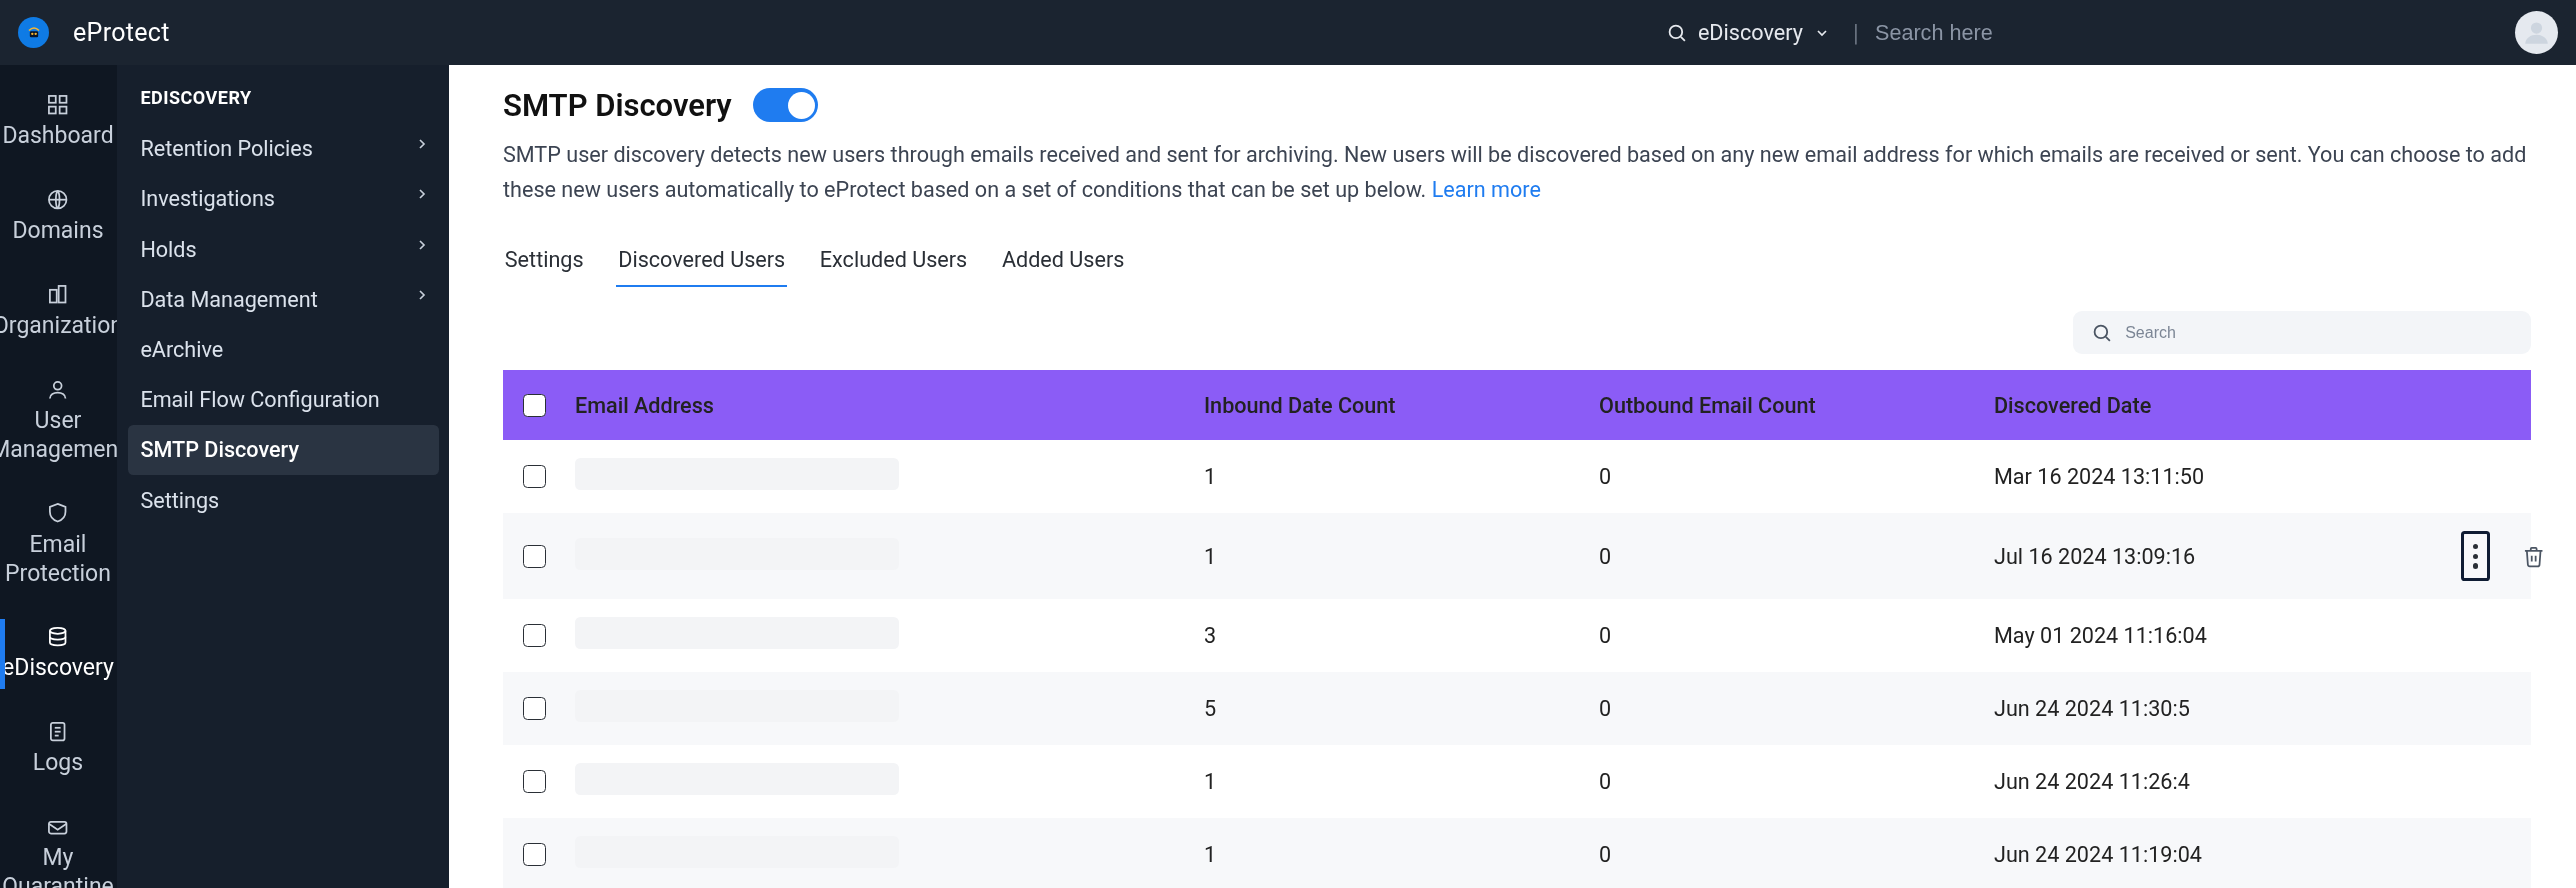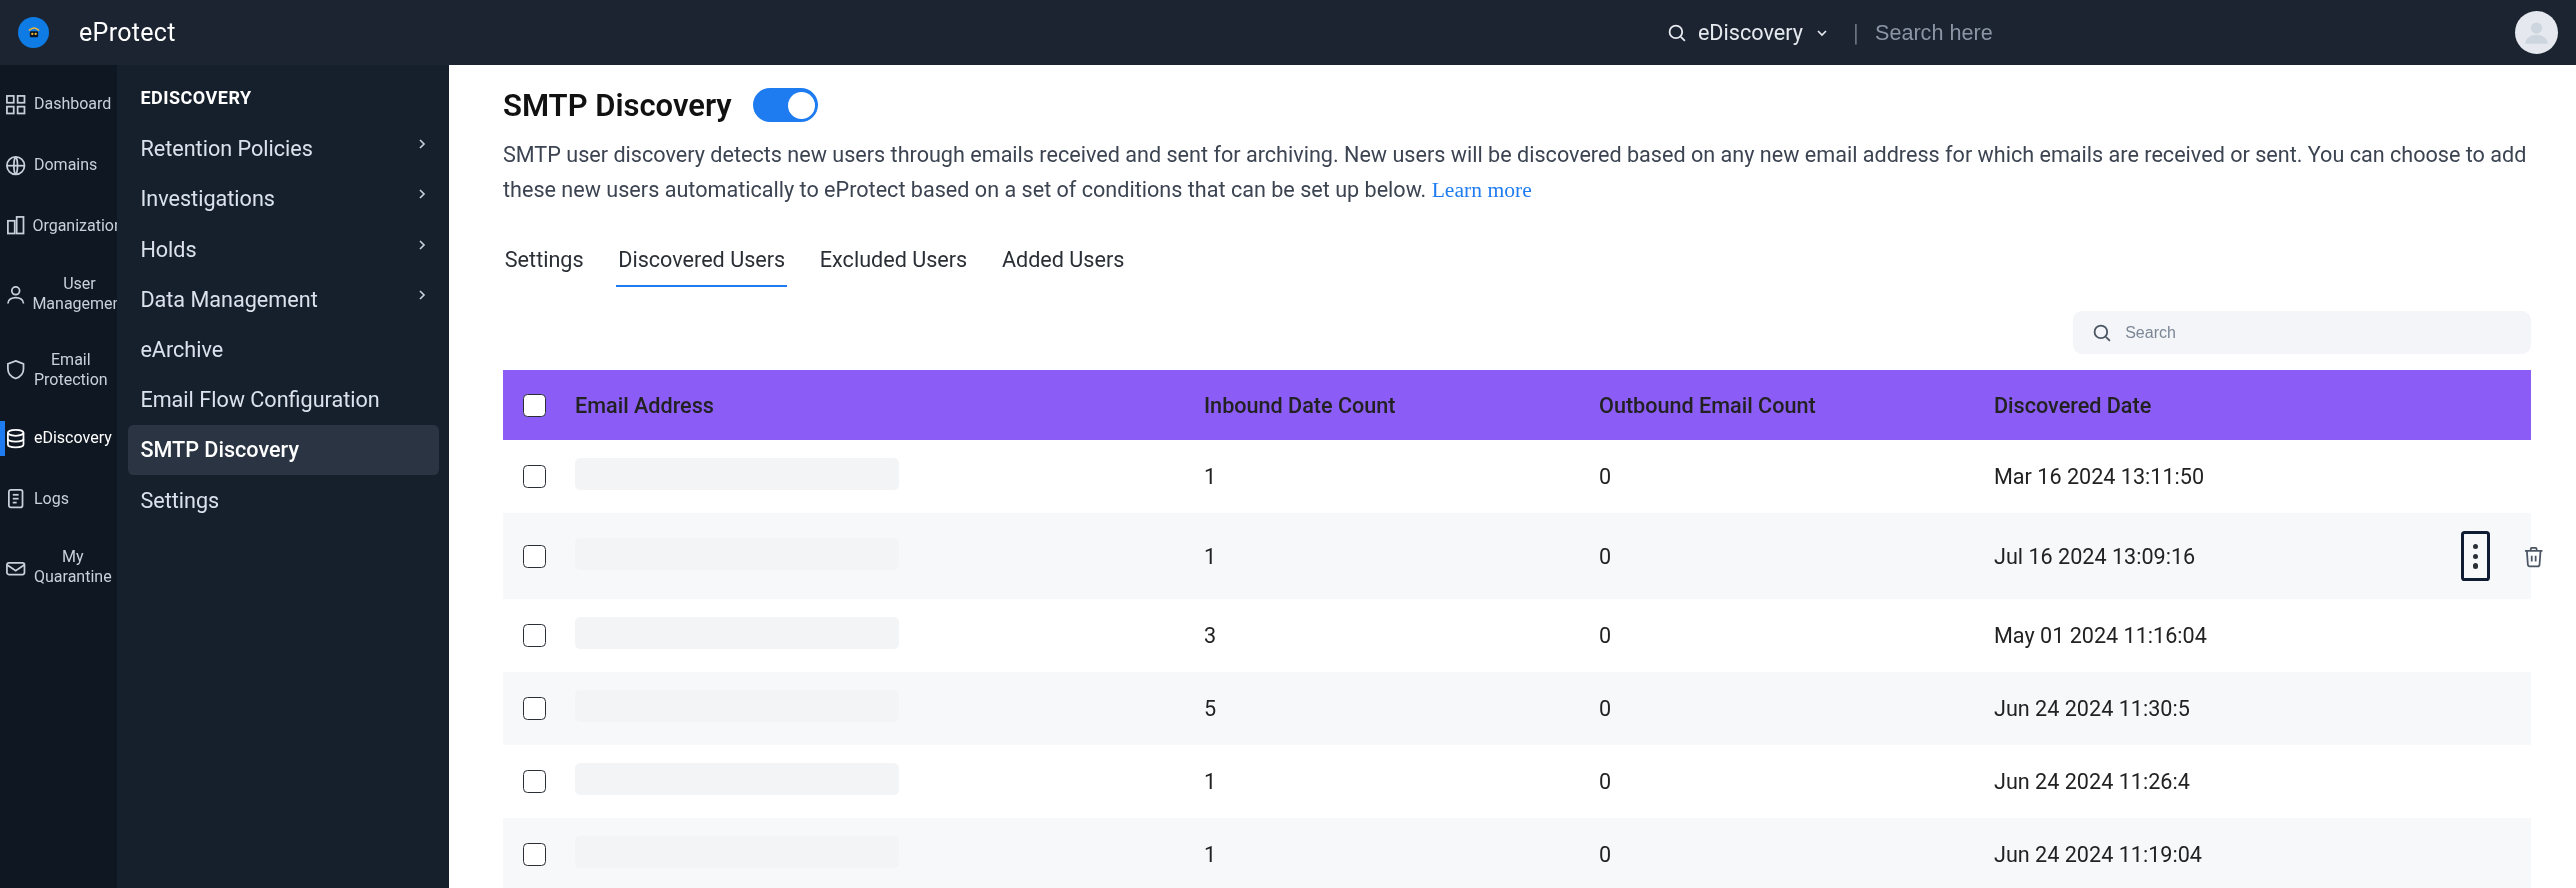--- a/index.html
+++ b/index.html
@@ -15,21 +15,21 @@
 
   
   .topbar {
     height: 65px;
     background: #1b2430;
     display: flex;
     align-items: center;
     padding: 0 18px 0 18px;
     color: #e6e9ee;
   }
-  .brand { display: flex; align-items: center; gap: 30px; }
+  .brand { display: flex; align-items: center; gap: 24px; }
   .brand-logo {
     width: 31px; height: 31px; border-radius: 50%;
     background: #0f7be5;
     display:flex; align-items:center; justify-content:center;
     position:relative;
   }
   .brand-logo svg { display:block; }
   .brand-name { font-size: 25px; font-weight: 400; color:#fff; letter-spacing:0.3px; }
 
   .topbar-right { margin-left: auto; display:flex; align-items:center; gap:20px; }
@@ -52,22 +52,22 @@
   }
 
   
   .rail {
     position:absolute; left:0; top:65px; bottom:0; width:117px;
     background:#0f1722; color:#c8d0db; display:flex; flex-direction:column;
     align-items:center; padding-top:21.6px; gap:25px;
     border-right:0.9px solid #0f1722;
   }
   .rail-item {
-    display:flex; flex-direction:row; align-items:center; gap:5.4px;
-    font-size:16px; color:#c8d0db; cursor:pointer; text-align:center;
+    display:flex; flex-direction:column; align-items:center; gap:5.4px;
+    font-size:23px; color:#c8d0db; cursor:pointer; text-align:center;
     width:100%; padding:5.4px 3.6px; position:relative;
   }
   .rail-item.active::before {
     content:""; position:absolute; left:0; top:0; bottom:0; width:4.5px; background:#1f7cf0;
   }
   .rail-item.active { color:#fff; }
   .rail-icon { width:25px; height:25px; display:flex; align-items:center; justify-content:center; }
   .rail-icon svg { stroke:#c8d0db; }
   .rail-item.active .rail-icon svg { stroke:#fff; }
   .rail-label { line-height:1.25; }
@@ -100,21 +100,21 @@
   .toggle {
     width:65px; height:34px; border-radius:18px; background:#1f7cf0; position:relative;
     cursor:pointer;
   }
   .toggle .knob {
     position:absolute; right:3.6px; top:3.6px; width:27px; height:27px; border-radius:50%;
     background:#fff;
   }
 
   .page-desc { font-size:21.6px; color:#3c4452; line-height:1.6; margin-top:14.4px; max-width:2031px; }
-  .page-desc a { color:#1f7cf0; text-decoration:none;font-family:Liberation Serif, serif; }
+  .page-desc a { color:#1f7cf0; text-decoration:none; }
 
   .tabs { display:flex; gap:31px; margin-top:40px; border-bottom:0.9px solid transparent; }
   .tab {
     font-size:21.6px; color:#2a2f36; padding:0 1.8px 12.6px 1.8px; cursor:pointer;
     border-bottom:2.7px solid transparent;
   }
   .tab.active { border-bottom-color:#1f7cf0; font-weight:400; }
 
   .toolbar { display:flex; justify-content:flex-end; margin-top:23.4px; }
   .table-search {

